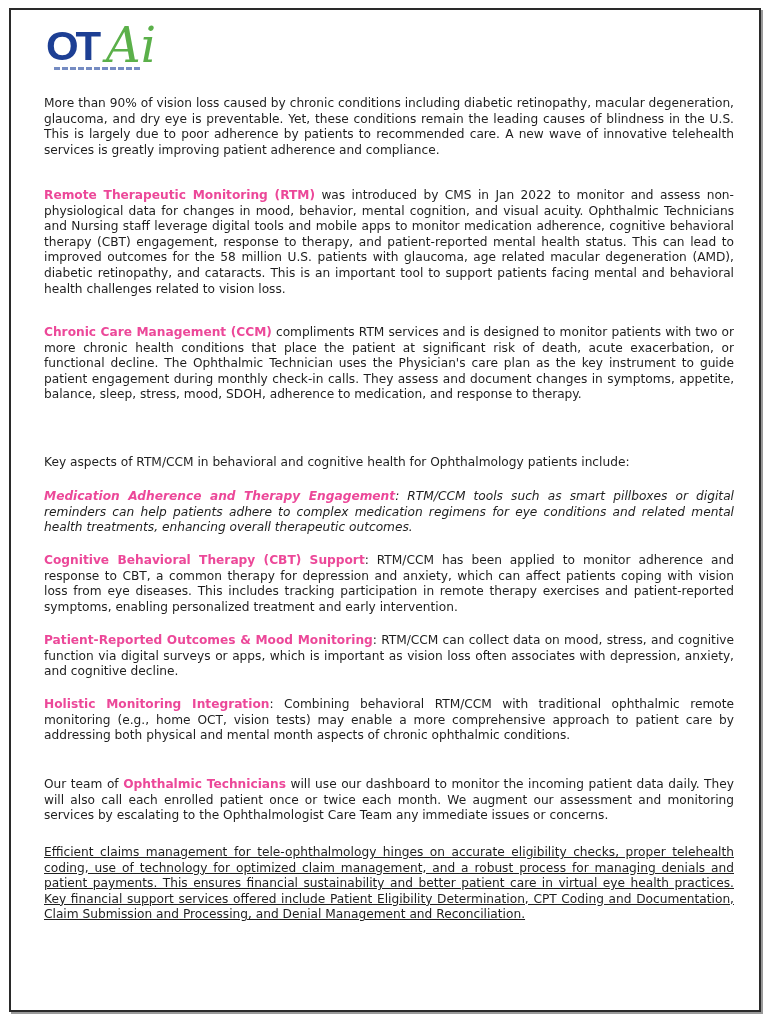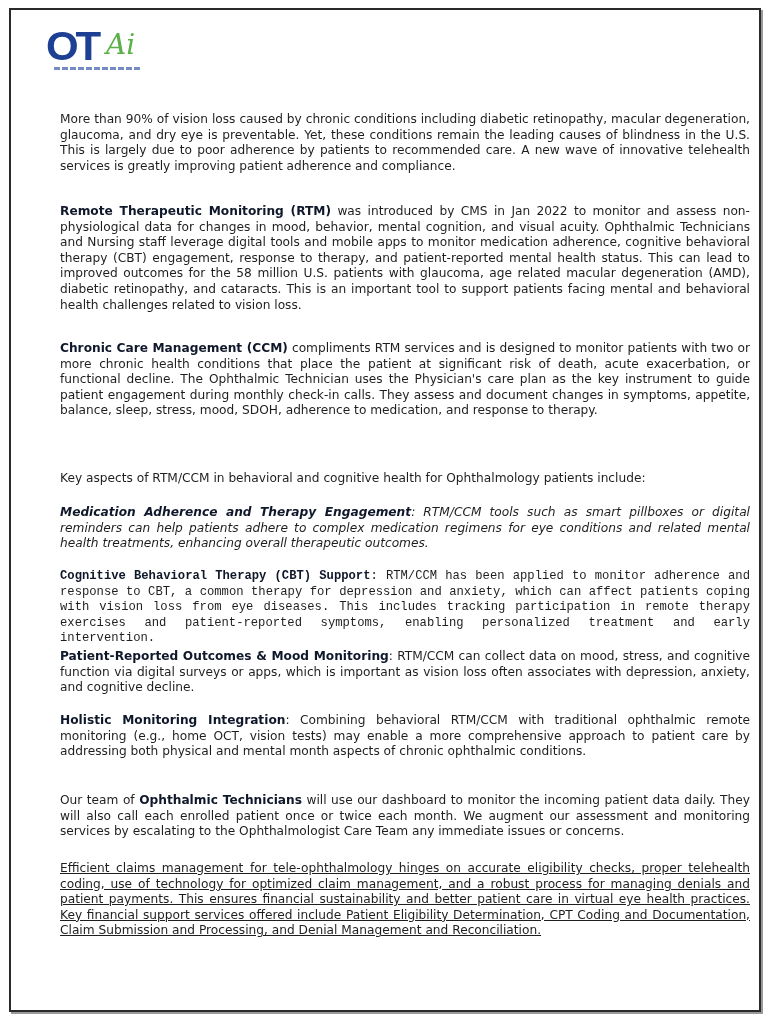--- a/index.html
+++ b/index.html
@@ -4,36 +4,36 @@
 <style>
   html, body { margin:0; padding:0; background:#ffffff; }
   body { width:776px; height:1024px; position:relative; overflow:hidden; }
   .page {
     position:absolute; left:9px; top:8px; width:752px; height:1004px;
     border:2px solid #2a2a2a; box-shadow: 2px 2px 0 #9a9a9a;
     background:#fff; box-sizing:border-box;
   }
   .logo { position:absolute; left:46px; top:26px; width:110px; height:50px; }
   .logo-ot { position:absolute; left:0; top:0; font-family:"Liberation Sans", sans-serif; font-weight:bold; font-size:40px; color:#1d3f94; letter-spacing:-3px; line-height:40px; transform:scaleX(1.05); transform-origin:left; }
-  .logo-ai { position:absolute; left:60px; top:-2px; font-family:"DejaVu Serif", serif; font-style:italic; font-size:28px; color:#5bb04a; line-height:42px; }
+  .logo-ai { position:absolute; left:60px; top:-2px; font-family:"DejaVu Serif", serif; font-style:italic; font-size:48px; color:#5bb04a; line-height:42px; }
   .logo-tag { position:absolute; left:8px; top:41px; width:88px; height:3px;
     background: repeating-linear-gradient(90deg, #3a5aa8 0 6px, transparent 6px 8px); opacity:0.7; }
   .content {
     position:absolute; left:44px; top:96px; width:690px;
     font-family:"DejaVu Sans", sans-serif; font-size:12.2px; line-height:15.6px;
     color:#1e1e1e; text-align:justify;
   }
-  .content p { margin:16px; }
-  .content b { font-weight:bold; color:#0f172a; }
+  .content p { margin:0; }
+  .content b { font-weight:bold; color:#ec4899; }
   #p1 { position:absolute; top:0; }
   #p2 { position:absolute; top:92px; }
   #p3 { position:absolute; top:229px; }
   #p4 { position:absolute; top:359px; }
   #p5 { position:absolute; top:393px;font-style:italic; }
-  #p6 { position:absolute; top:457px;font-family:Liberation Mono, monospace; }
+  #p6 { position:absolute; top:457px; }
   #p7 { position:absolute; top:537px; }
   #p8 { position:absolute; top:601px; }
   #p9 { position:absolute; top:681px; }
   #p10 { position:absolute; top:749px;text-decoration:underline; }
   .content p { width:690px; }
 </style>
 </head>
 <body>
 
 <div class="page"></div>

